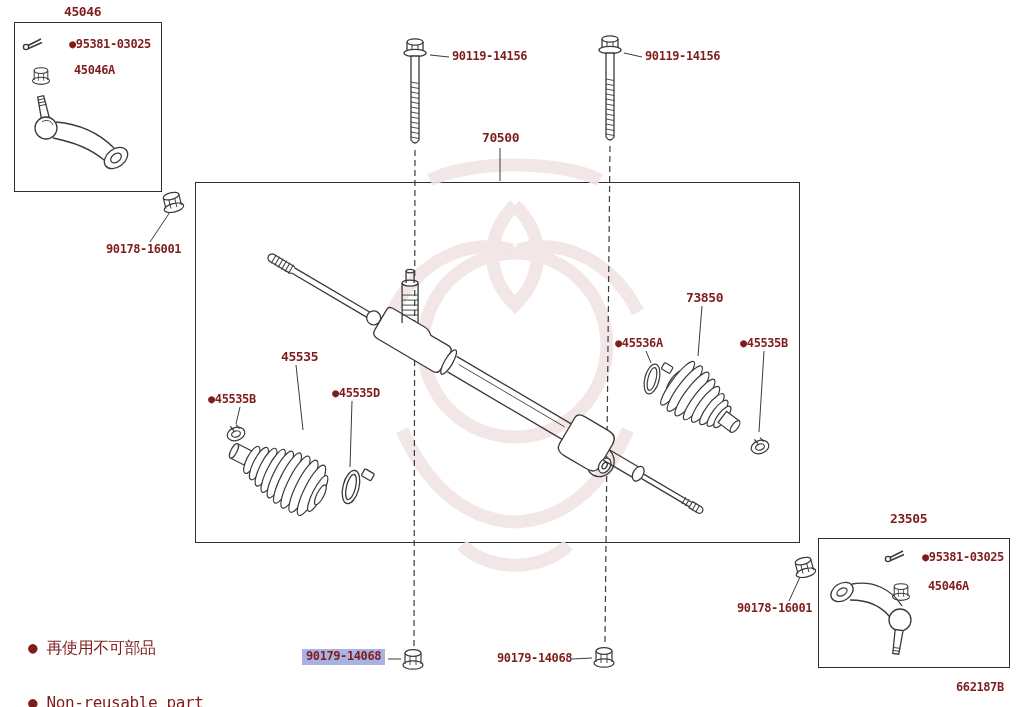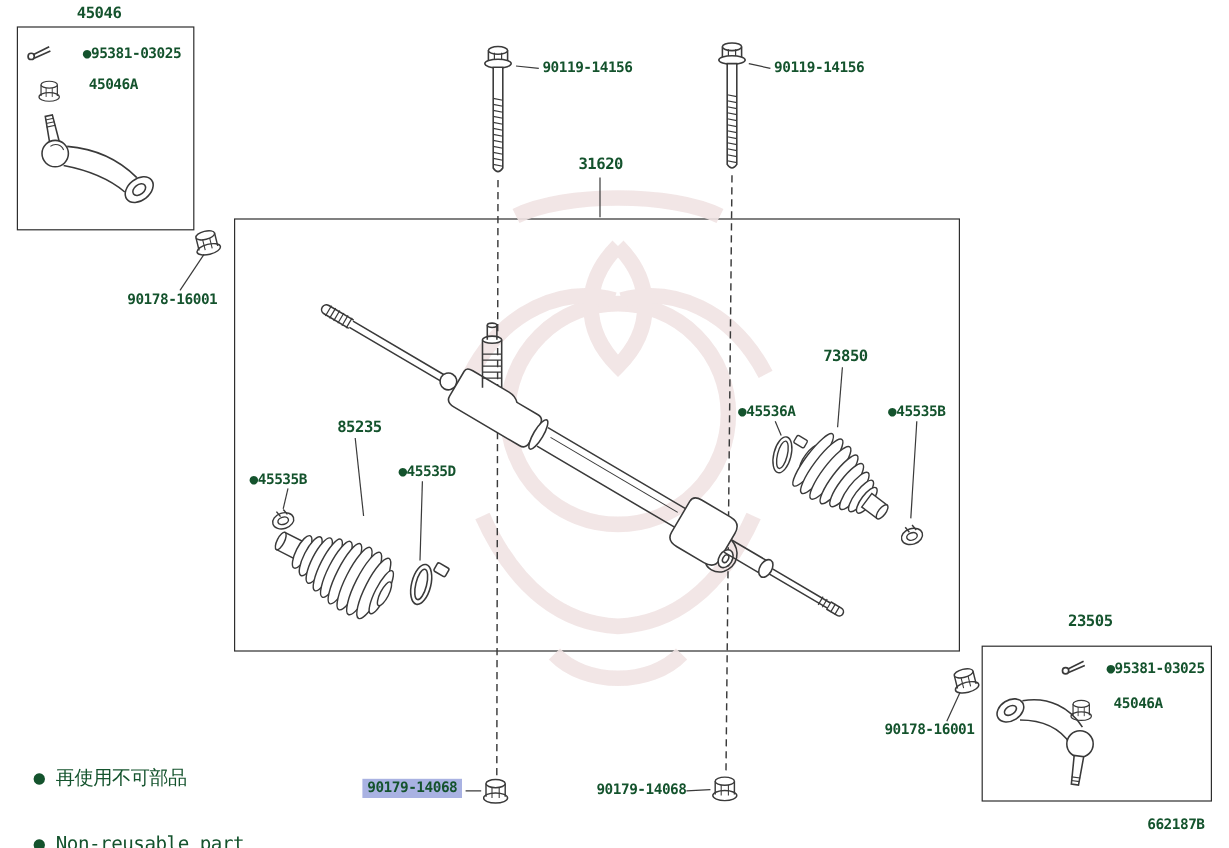--- a/index.html
+++ b/index.html
@@ -2,21 +2,21 @@
 <html><head>
 <meta charset="utf-8">
 <style>
   *{margin:0;padding:0;box-sizing:border-box}
   html,body{background:#fff}
   #stage{position:relative;width:1024px;height:707px;background:#fff;overflow:hidden;
          font-family:"DejaVu Sans Mono","Liberation Mono",monospace}
   .frame{position:absolute;border:1.6px solid #2e2e2e;z-index:1}
   #art{position:absolute;left:0;top:0;z-index:2}
   .lbl{position:absolute;z-index:3;font-weight:bold;font-size:12px;letter-spacing:-0.4px;
-       color:#14532d;white-space:nowrap;line-height:1.1}
+       color:#7f1d1d;white-space:nowrap;line-height:1.1}
   .big{font-size:13px}
   .hl{background:#a9b2e2;padding:1px 4px 2px}
   .legend{font-size:16px;font-weight:normal}
   .sheet{font-size:12px;font-weight:bold}
 </style>
 </head>
 <body>
 
 <div id="stage">
 
@@ -195,27 +195,27 @@
   </svg>
 
   <div class="lbl big" style="left:64px;top:5px">45046</div>
   <div class="lbl" style="left:69px;top:38px">●95381-03025</div>
   <div class="lbl" style="left:74px;top:64px">45046A</div>
   <div class="lbl" style="left:106px;top:243px">90178-16001</div>
 
   <div class="lbl" style="left:452px;top:50px">90119-14156</div>
   <div class="lbl" style="left:645px;top:50px">90119-14156</div>
 
-  <div class="lbl big" style="left:482px;top:131px">31620</div>
+  <div class="lbl big" style="left:482px;top:131px">70500</div>
 
   <div class="lbl big" style="left:686px;top:291px">73850</div>
   <div class="lbl" style="left:615px;top:337px">●45536A</div>
   <div class="lbl" style="left:740px;top:337px">●45535B</div>
 
-  <div class="lbl big" style="left:281px;top:350px">85235</div>
+  <div class="lbl big" style="left:281px;top:350px">45535</div>
   <div class="lbl" style="left:208px;top:393px">●45535B</div>
   <div class="lbl" style="left:332px;top:387px">●45535D</div>
 
   <div class="lbl big" style="left:890px;top:512px">23505</div>
   <div class="lbl" style="left:922px;top:551px">●95381-03025</div>
   <div class="lbl" style="left:928px;top:580px">45046A</div>
   <div class="lbl" style="left:737px;top:602px">90178-16001</div>
 
   <div class="lbl hl" style="left:302px;top:649px">90179-14068</div>
   <div class="lbl" style="left:497px;top:652px">90179-14068</div>

